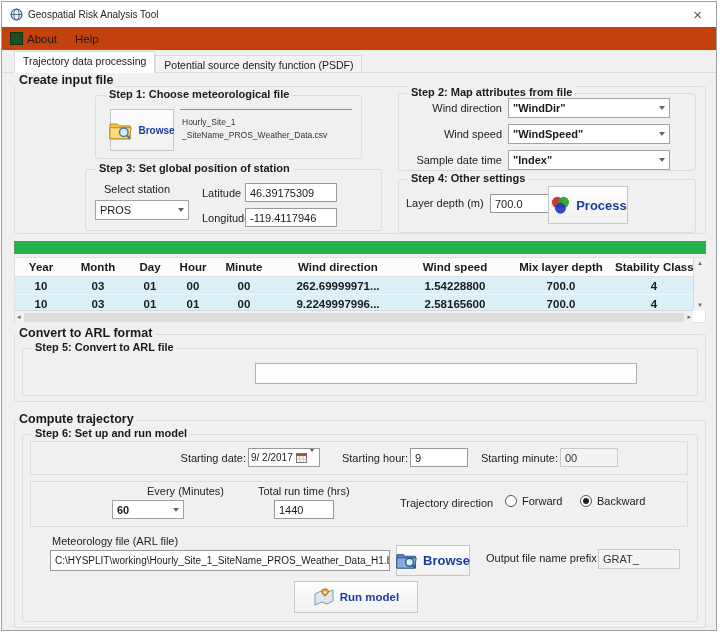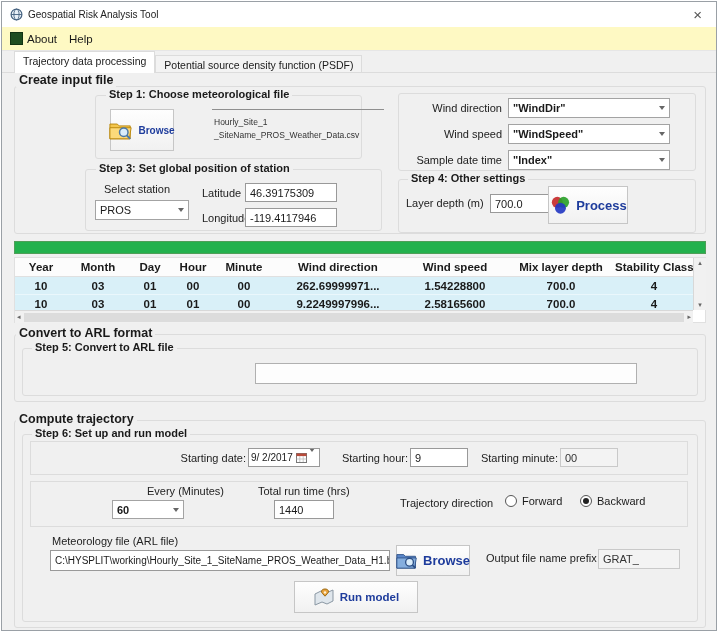--- a/index.html
+++ b/index.html
@@ -3,22 +3,22 @@
 <meta charset="utf-8">
 <style>
   html,body{margin:0;padding:0;}
   body{width:720px;height:635px;background:#ffffff;position:relative;overflow:hidden;
        font-family:"Liberation Sans","DejaVu Sans",sans-serif;color:#1a1a1a;}
   .window{position:absolute;left:1px;top:1px;width:716px;height:630px;border:1px solid #9aa0a6;
           background:#f0f0f0;box-sizing:border-box;}
   .titlebar{height:25px;background:#ffffff;display:flex;align-items:center;padding:0 8px;}
   .titlebar .title{font-size:10px;margin-left:5px;color:#222;}
   .close{margin-left:auto;color:#555;font-size:15px;line-height:15px;padding:0 6px;cursor:pointer;}
-  .menubar{height:23px;background:#fef9c3;border-bottom:1px solid #e6e6e6;display:flex;align-items:center;
-           padding-left:8px;gap:12px;font-size:11.5px;}
+  .menubar{height:23px;background:#c2410c;border-bottom:1px solid #e6e6e6;display:flex;align-items:center;
+           padding-left:8px;gap:18px;font-size:11.5px;}
   .menuitem{display:flex;align-items:center;gap:4px;cursor:pointer;}
   .abouticon{width:11px;height:11px;background:#1f4d20;border:1px solid #123312;display:inline-block;}
   .tabbar{height:22px;display:flex;align-items:flex-end;padding-left:12px;}
   .tab{font-size:10.5px;padding:3px 8px 2px;border:1px solid #dcdcdc;border-bottom:none;background:#f3f3f3;
        cursor:pointer;white-space:nowrap;}
   .tab.active{background:#ffffff;height:16px;position:relative;z-index:2;}
   .content{position:absolute;left:0;top:70px;right:0;bottom:0;background:#f0f0f0;border-top:1px solid #dcdcdc;}
   .abs{position:absolute;box-sizing:border-box;}
   .gbox{border:1px solid #dcdcdc;border-radius:3px;}
   .glabel{font-weight:bold;background:#f0f0f0;padding:0 3px;z-index:2;font-size:12.5px;white-space:nowrap;}
@@ -97,26 +97,27 @@
       <span style="display:flex;">
         <svg width="24" height="21" viewBox="0 0 26 22">
             <path d="M1 4 h8 l2 2 h12 v14 h-22 z" fill="#f4c64d" stroke="#b8860b"></path>
             <path d="M1 8 h23 l-2 12 h-21 z" fill="#fcd97a" stroke="#b8860b"></path>
             <circle cx="16" cy="13" r="4.6" fill="#d9ecfa" stroke="#4a78a8" stroke-width="1.6"></circle>
             <line x1="19.4" y1="16.4" x2="23" y2="20" stroke="#4a78a8" stroke-width="2"></line>
           </svg>
       </span>
       <span class="btxt" style="font-size:10px;">Browse</span>
     </div>
-    <div class="abs filebox" style="left:178px;top:36px;width:172px;height:40px;margin-left:32px;">
+    <div class="abs filebox" style="left:178px;top:36px;width:172px;height:40px;">
       <div>Hourly_Site_1</div>
       <div>_SiteName_PROS_Weather_Data.csv</div>
     </div>
 
     <div class="abs gbox" style="left:396px;top:20px;width:298px;height:78px;"></div>
+    <span class="abs slabel" style="left:406px;top:13px;">Step 2: Map attributes from file</span>
     <span class="abs lbl rt" style="left:400px;top:29px;width:100px;">Wind direction</span>
     <div class="abs dd bold" style="left:506px;top:25px;width:162px;height:20px;">
       <span class="val">"WindDir"</span>
       <span class="ddbtn">
           <span class="tri"></span>
         </span>
     </div>
     <span class="abs lbl rt" style="left:400px;top:55px;width:100px;">Wind speed</span>
     <div class="abs dd bold" style="left:506px;top:51px;width:162px;height:20px;">
       <span class="val">"WindSpeed"</span>

